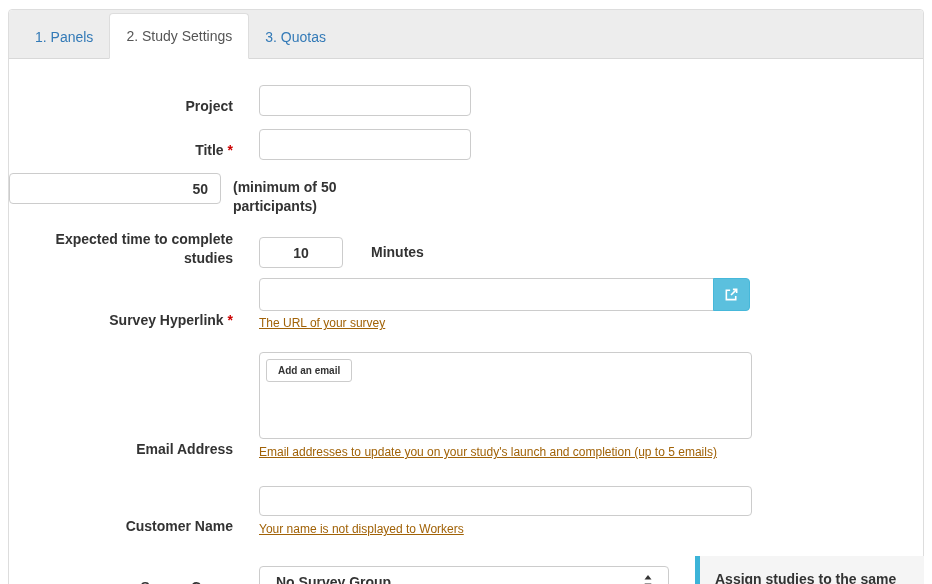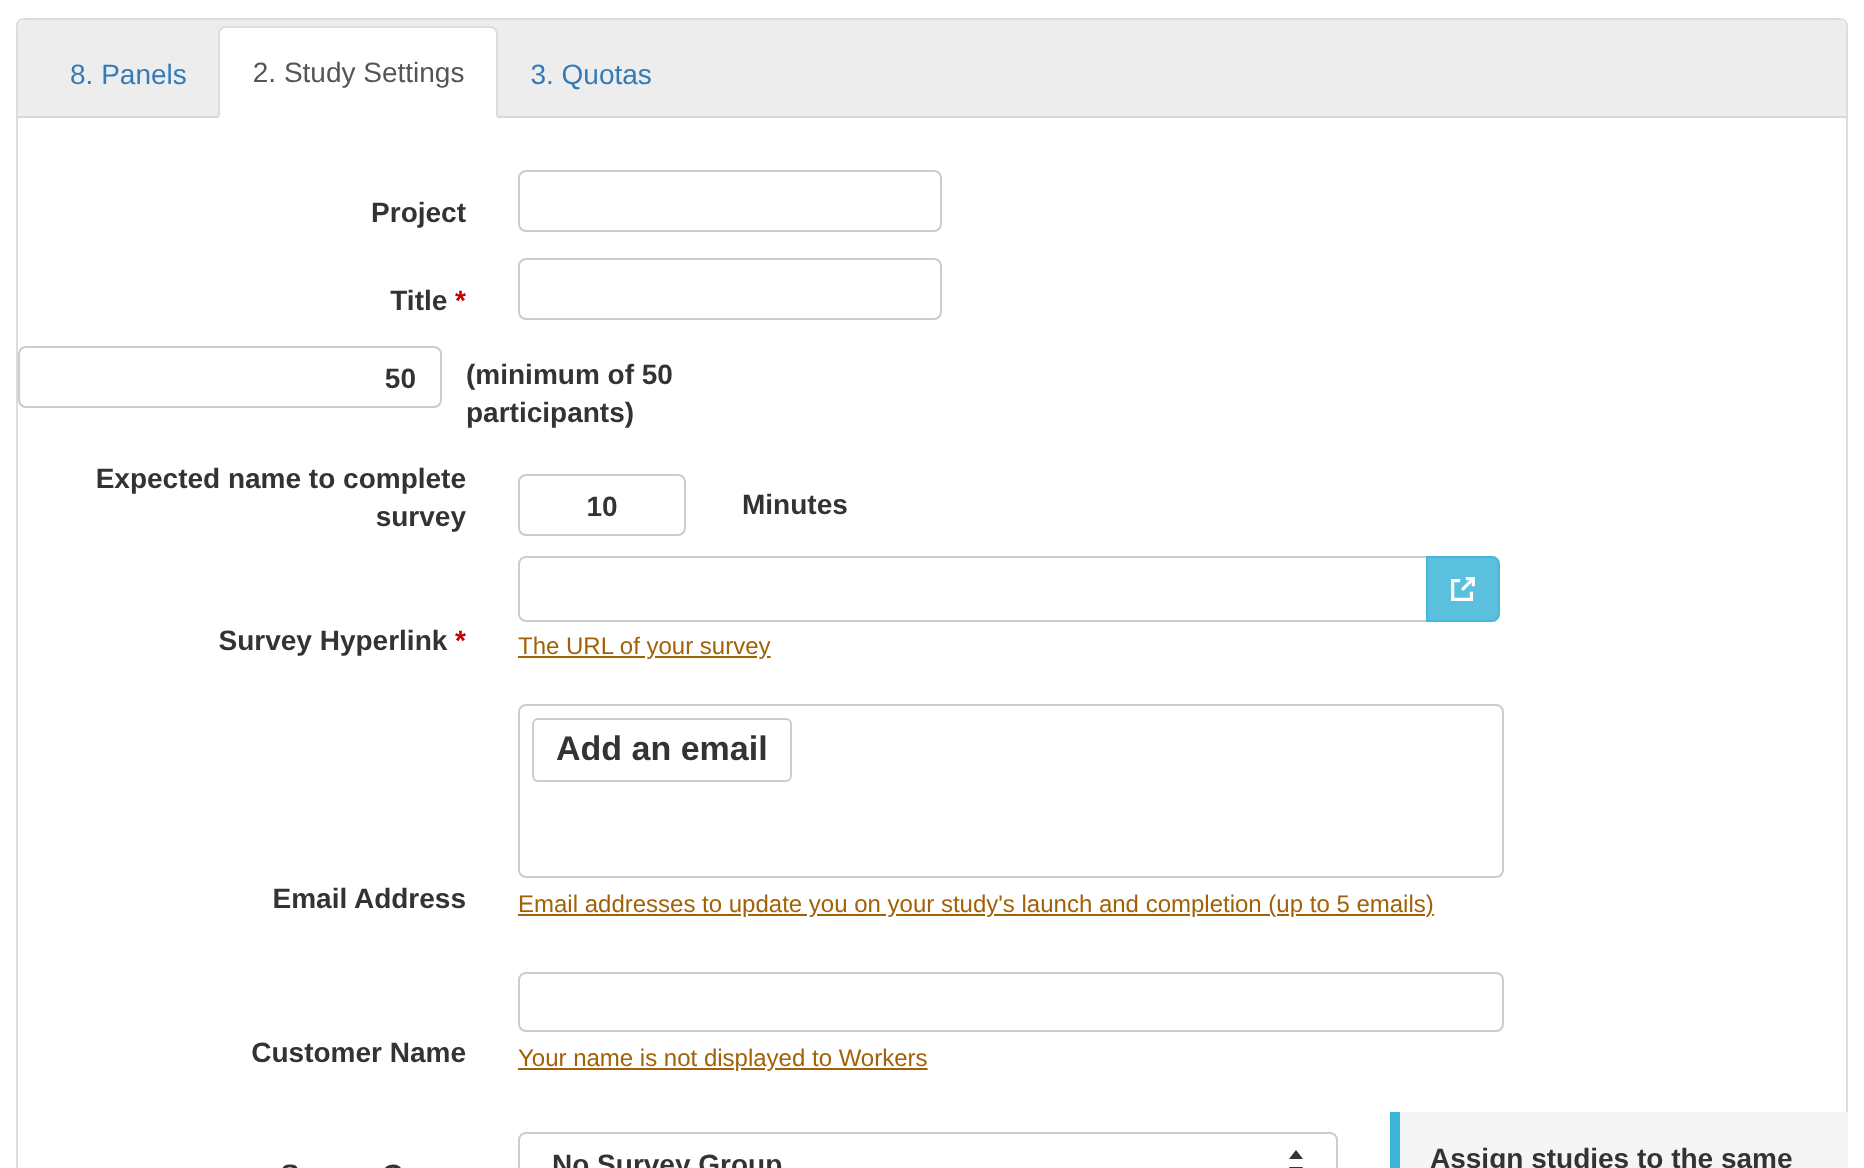--- a/index.html
+++ b/index.html
@@ -39,42 +39,42 @@
   .igroup { display:flex; }
   .igroup .txt { width:455px; height:33px; border-radius:4px 0 0 4px; }
   .link-btn { width:37px; height:33px; background:#5bc0de; border:1px solid #46b8da;
     border-radius:0 4px 4px 0; margin-left:-1px; display:flex; align-items:center;
     justify-content:center; cursor:pointer; flex:none; }
 
   .help { font-size:12px; color:#a16207; margin-top:5px; line-height:14px;text-decoration:underline; }
 
   .email-box { width:493px; height:87px; box-sizing:border-box; border:1px solid #ccc;
     border-radius:4px; padding:6px; background:#fff; }
-  .add-email { border:1px solid #ccc; background:#fff; padding:5px 11px; font-size:17px;
+  .add-email { border:1px solid #ccc; background:#fff; padding:5px 11px; font-size:10px;
     font-weight:bold; color:#333; border-radius:3px; cursor:pointer; font-family:inherit; }
 
   .customer { width:493px; height:30px; }
 
   .select { width:410px; height:31px; box-sizing:border-box; border:1px solid #ccc;
     border-radius:4px; padding:5px 16px; font-weight:bold; display:flex; align-items:center;
     justify-content:space-between; cursor:pointer; background:#fff; }
 
   .req { color:#c00; font-weight:bold; }
 
   .callout { position:absolute; left:686px; top:546px; width:229px; height:110px;
     background:#f5f5f5; border-left:5px solid #3cb4d8; box-sizing:border-box;
     padding:14px 10px 0 15px; font-weight:bold; font-size:14px; color:#333; line-height:19px; }
 </style>
 </head>
 <body>
 
 <div class="panel">
 
   <div class="panel-heading">
-    <div class="tab">8. Panels</div>
+    <div class="tab">1. Panels</div>
     <div class="tab active">2. Study Settings</div>
     <div class="tab">3. Quotas</div>
   </div>
 
   <div class="panel-body">
 
     <div class="form-group mb13">
       <label class="lbl">Project</label>
       <div class="ctrl">
         <input class="txt w220" type="text" style="">
@@ -89,21 +89,21 @@
     </div>
 
     <div class="form-group mb7">
       <div class="ctrl">
         <input class="txt w220 num-right" type="text" value="50" style="">
         <div class="note">(minimum of 50 participants)</div>
       </div>
     </div>
 
     <div class="form-group mb10">
-      <label class="lbl">Expected name to complete survey</label>
+      <label class="lbl">Expected time to complete studies</label>
       <div class="ctrl">
         <input class="txt num-center" type="text" value="10" style="">
         <div class="unit">Minutes</div>
       </div>
     </div>
 
     <div class="form-group mb22">
       <label class="lbl"><span>Survey Hyperlink</span> <span class="req">*</span></label>
       <div>
         <div class="igroup">

